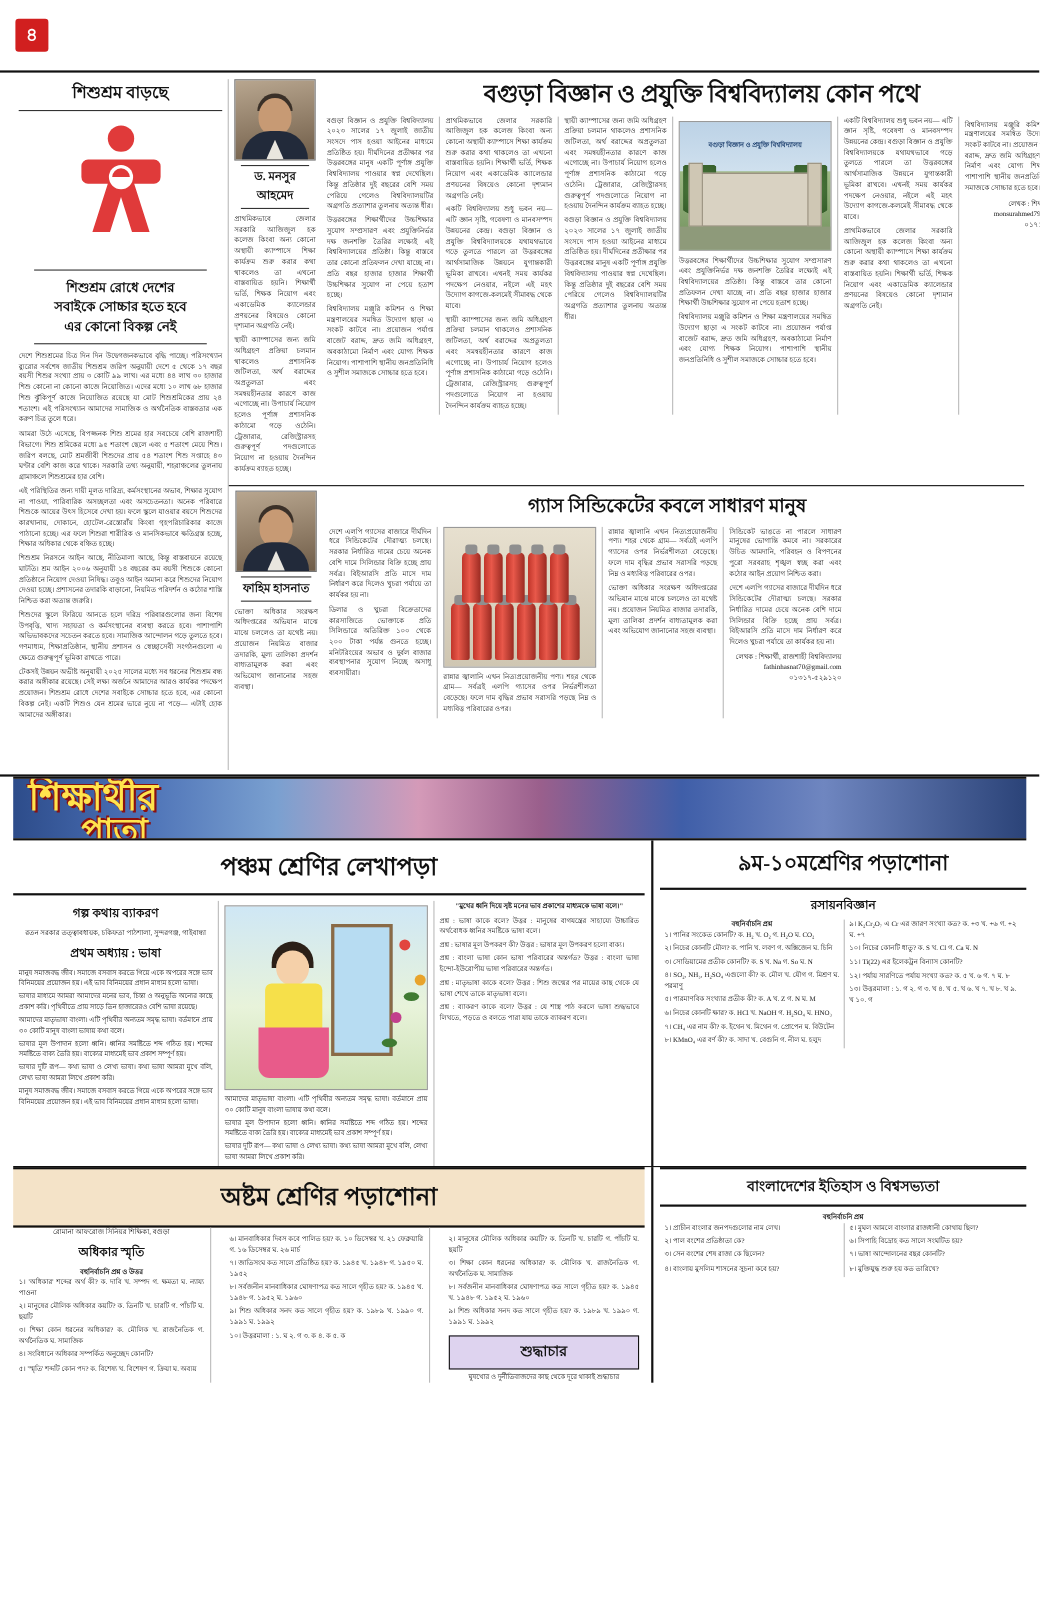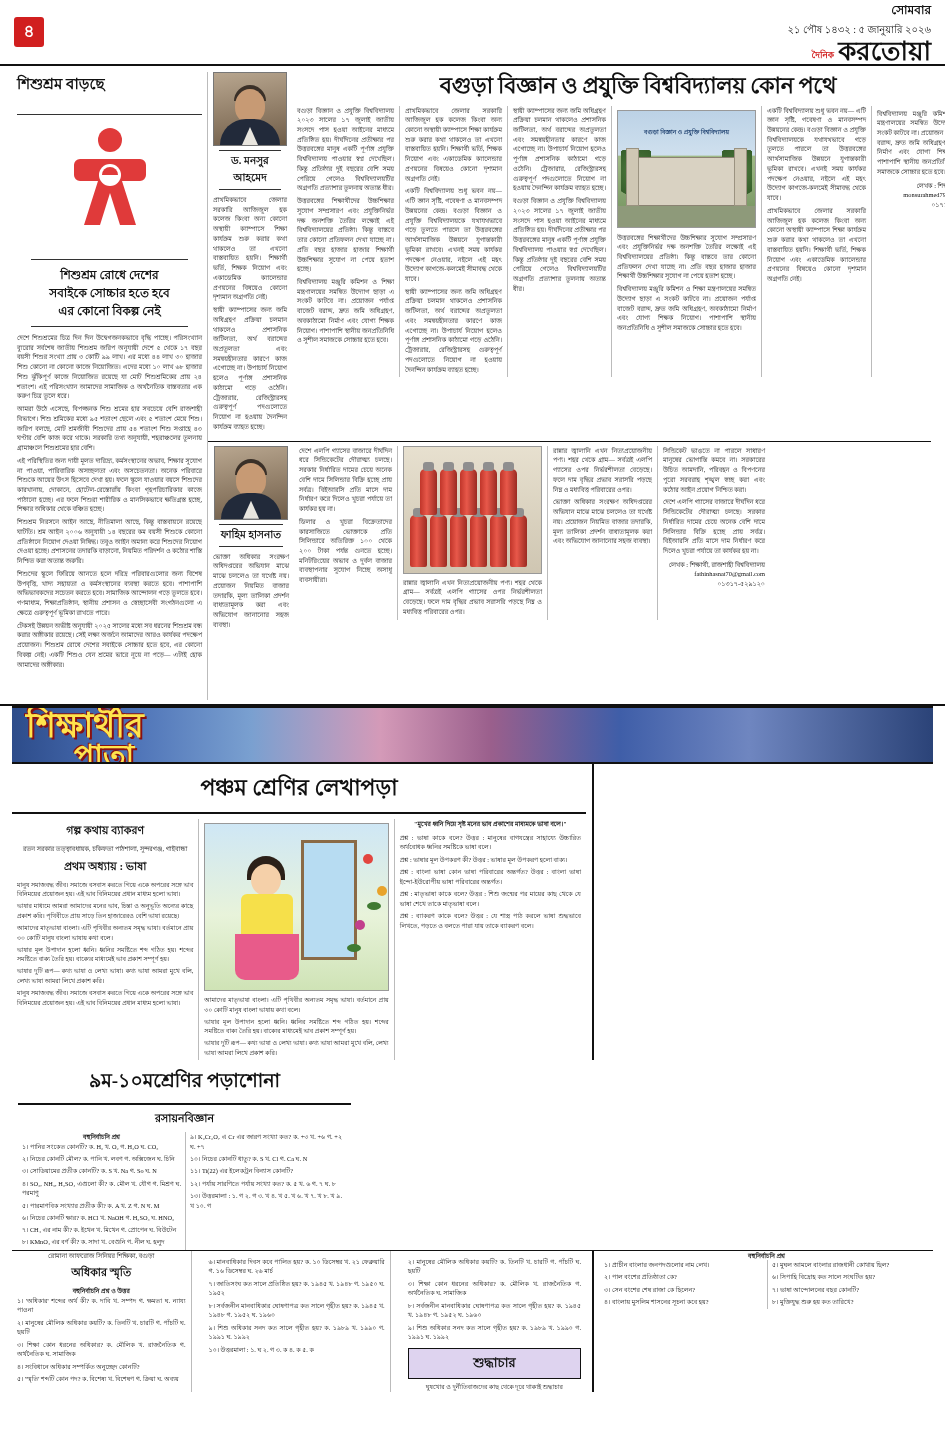--- a/index.html
+++ b/index.html
@@ -77,24 +77,25 @@
     padding: 6px 12px 4px 12px;
     border-bottom: 2px solid #111;
     height: 640px;
   }
   .col { padding: 0 5px; }
   .vline { border-right: 1px solid #bbb; }
 
   
   .col-left { width: 196px; }
   .box-head {
+    text-align: center;
     font-size: 15px;
     font-weight: bold;
     border-bottom: 1px solid #333;
-    padding-bottom: 17px;
+    padding-bottom: 3px;
     margin-bottom: 4px;
   }
   .logo-art {
     height: 120px;
     display:flex; align-items:center; justify-content:center;
     margin: 4px 0;
   }
   .quote-box {
     border-top: 1px solid #333;
     border-bottom: 1px solid #333;
@@ -246,21 +247,20 @@
     line-height: 0.95;
     font-family: "Liberation Serif", serif;
   }
   .banner-title .line2 { display:block; margin-left: 48px; font-size: 30px; }
 
   
   .school-wrap {
     display:flex;
     margin: 0 12px;
     border-bottom: 1px solid #111;
-    flex-direction: column;
   }
   .school-left { width: 582px; border-right: 2px solid #111; padding-right: 6px; }
   .school-right { width: 339px; padding-left: 6px; }
   .sec-head {
     text-align:center;
     font-size: 22px;
     font-weight: bold;
     padding: 6px 0 5px 0;
     border-bottom: 2px solid #111;
     margin-bottom: 5px;
@@ -322,28 +322,20 @@
   .center { text-align:center; }
   .bold { font-weight:bold; }
 </style>
 </head>
 <body>
 
 <div class="page">
 
   <div class="masthead">
     <div class="page-num">৪</div>
-    <div class="masthead-right">
-      <div class="mh-day">সোমবার</div>
-      <div class="mh-date">২১ পৌষ ১৪৩২ : ৫ জানুয়ারি ২০২৬</div>
-      <div class="mh-brand-wrap">
-        <span class="mh-daily">দৈনিক</span>
-        <span class="mh-brand">করতোয়া</span>
-      </div>
-    </div>
   </div>
 
   <div class="edit-block">
 
     <div class="col col-left vline">
       <div class="box-head">শিশুশ্রম বাড়ছে</div>
       <div class="logo-art">
         <svg width="96" height="112" viewBox="0 0 96 112">
           <circle cx="48" cy="17" r="12" fill="#e03a3a"></circle>
           <path d="M18 36 h60 a6 6 0 0 1 6 6 v10 a6 6 0 0 1 -6 6 h-18 l14 44 h-16 l-10 -32 l-10 32 h-16 l14 -44 h-18 a6 6 0 0 1 -6 -6 v-10 a6 6 0 0 1 6 -6 z" fill="#e03a3a"></path>
@@ -450,20 +442,21 @@
                 <div class="body"></div>
                 <div class="collar"></div>
             </div>
           </div>
           <div class="author-name">ফাহিম হাসনাত</div>
           <div class="body-text">
             <p>ভোক্তা অধিকার সংরক্ষণ অধিদপ্তরের অভিযান মাঝে মাঝে চললেও তা যথেষ্ট নয়। প্রয়োজন নিয়মিত বাজার তদারকি, মূল্য তালিকা প্রদর্শন বাধ্যতামূলক করা এবং অভিযোগ জানানোর সহজ ব্যবস্থা।</p>
           </div>
         </div>
         <div style="flex:1;">
+          <h2 class="headline-sub">গ্যাস সিন্ডিকেটের কবলে সাধারণ মানুষ</h2>
           <div class="cols-3">
             <div class="col vline" style="width:104px;">
               <div class="body-text">
                   <p>দেশে এলপি গ্যাসের বাজারে দীর্ঘদিন ধরে সিন্ডিকেটের দৌরাত্ম্য চলছে। সরকার নির্ধারিত দামের চেয়ে অনেক বেশি দামে সিলিন্ডার বিক্রি হচ্ছে প্রায় সর্বত্র। বিইআরসি প্রতি মাসে দাম নির্ধারণ করে দিলেও খুচরা পর্যায়ে তা কার্যকর হয় না।</p>
               <p>ডিলার ও খুচরা বিক্রেতাদের কারসাজিতে ভোক্তাকে প্রতি সিলিন্ডারে অতিরিক্ত ১০০ থেকে ২০০ টাকা পর্যন্ত গুনতে হচ্ছে। মনিটরিংয়ের অভাব ও দুর্বল বাজার ব্যবস্থাপনার সুযোগ নিচ্ছে অসাধু ব্যবসায়ীরা।</p>
                 </div>
             </div>
             <div class="col vline" style="width:150px;">
               <div class="cyl-photo">
                 <div class="cyl" style="left:6px;"></div>
@@ -604,20 +597,21 @@
 ১. গ  ২. গ  ৩. খ  ৪. খ  ৫. খ
 ৬. খ  ৭. খ  ৮. খ  ৯. খ  ১০. গ</p>
           </div>
         </div>
       </div>
     </div>
   </div>
 
   <div class="class8">
     <div class="class8-left">
+      <div class="class8-head">অষ্টম শ্রেণির পড়াশোনা</div>
       <div class="two-sub">
         <div style="width:188px;" class="vline">
           <div class="byline">রোমানা আফরোজ
 সিনিয়র শিক্ষিকা, বগুড়া</div>
           <div class="sub-head">অধিকার স্মৃতি</div>
           <div class="tiny center bold">বহুনির্বাচনি প্রশ্ন ও উত্তর</div>
           <div class="q-list">
             <p>১। 'অধিকার' শব্দের অর্থ কী?
   ক. দাবি  খ. সম্পদ  গ. ক্ষমতা  ঘ. ন্যায্য পাওনা</p>
             <p>২। মানুষের মৌলিক অধিকার কয়টি?
@@ -655,20 +649,21 @@
           </div>
           <div class="purple-box">
             <div>শুদ্ধাচার</div>
           </div>
           <div class="tiny center" style="margin-top:3px;">ঘুষখোর ও দুর্নীতিবাজদের কাছ থেকে দূরে থাকাই শুদ্ধাচার</div>
         </div>
       </div>
     </div>
 
     <div class="class8-right">
+      <div class="sec-head sm" style="font-size:13px; border-top:2px solid #111;">বাংলাদেশের ইতিহাস ও বিশ্বসভ্যতা</div>
       <div class="tiny center bold">বহুনির্বাচনি প্রশ্ন</div>
       <div class="chem-cols">
         <div style="width:168px;" class="vline">
           <div class="q-list">
             <p>১। প্রাচীন বাংলার জনপদগুলোর নাম লেখ।</p>
             <p>২। পাল বংশের প্রতিষ্ঠাতা কে?</p>
             <p>৩। সেন বংশের শেষ রাজা কে ছিলেন?</p>
             <p>৪। বাংলায় মুসলিম শাসনের সূচনা কবে হয়?</p>
           </div>
         </div>

